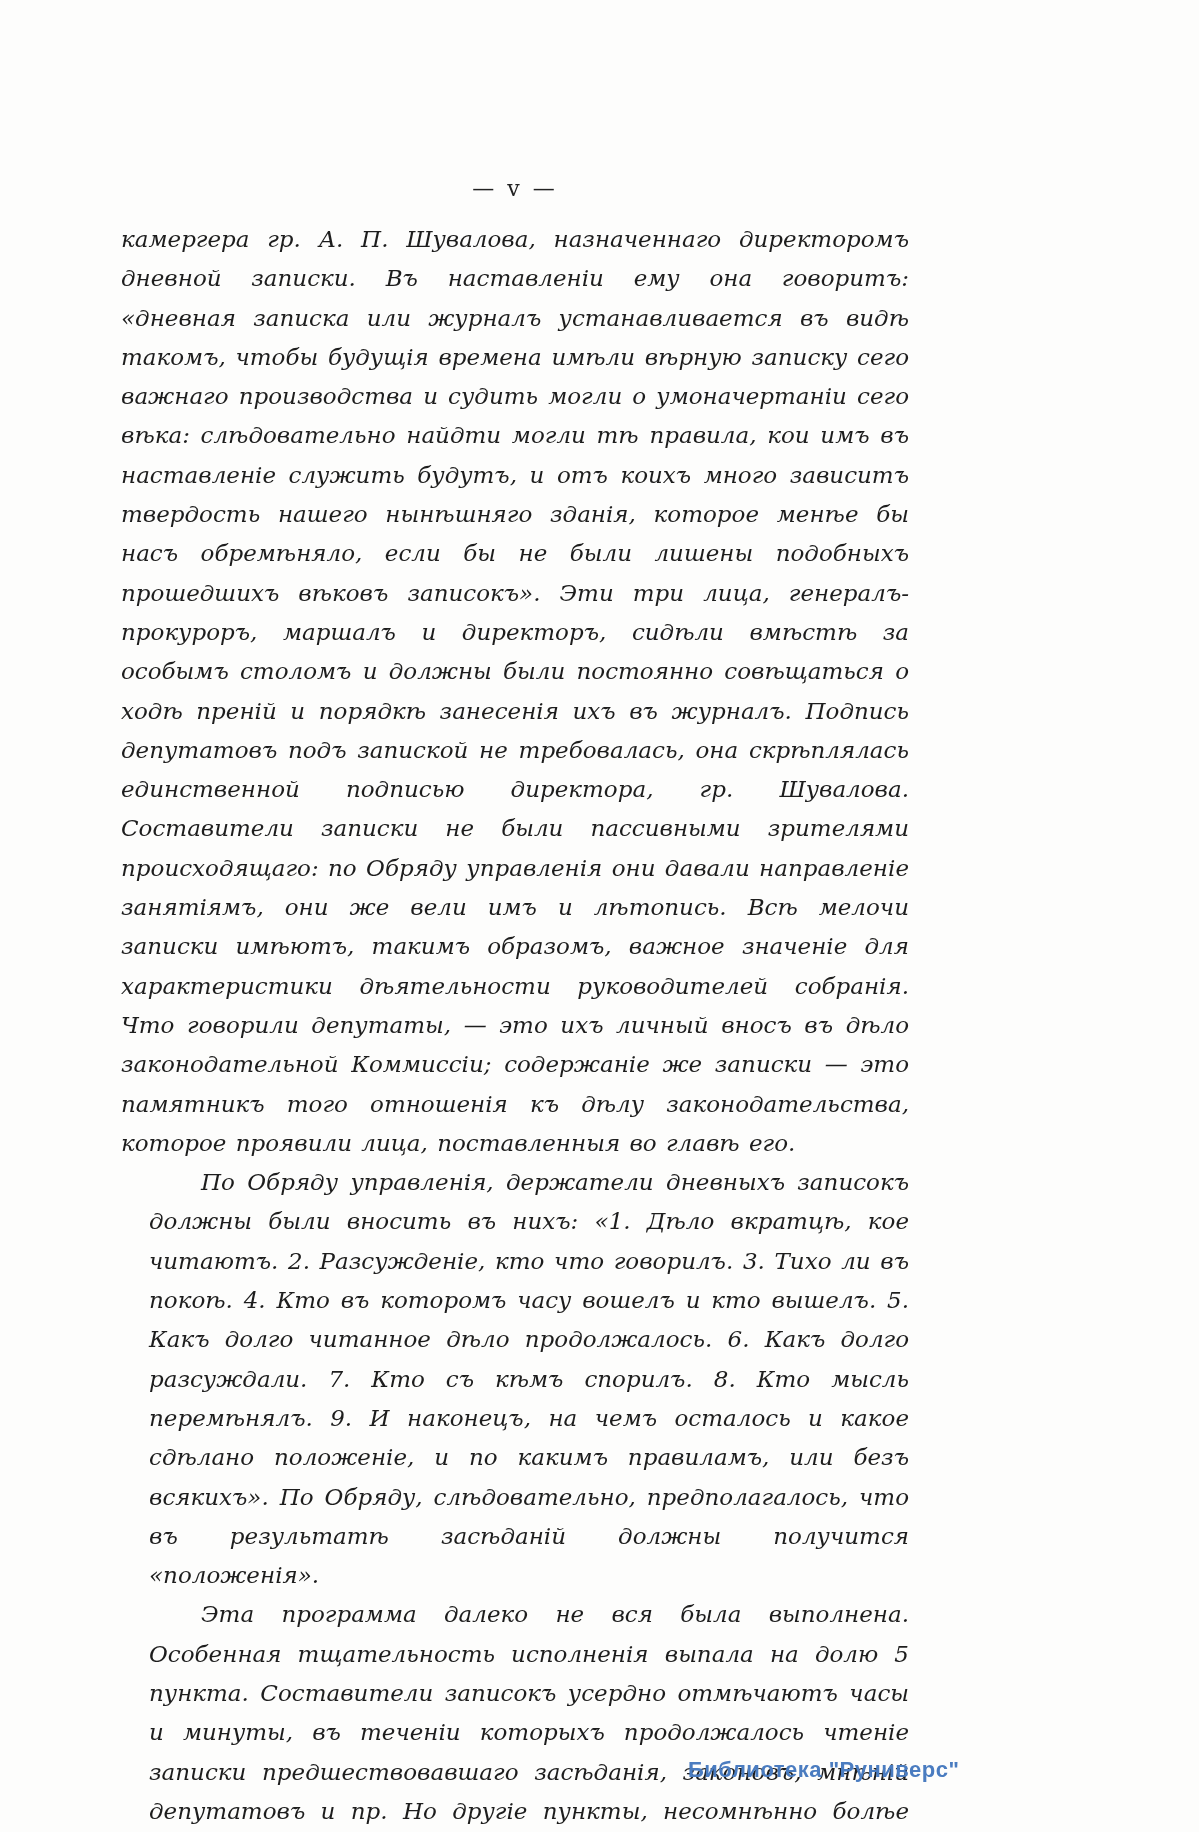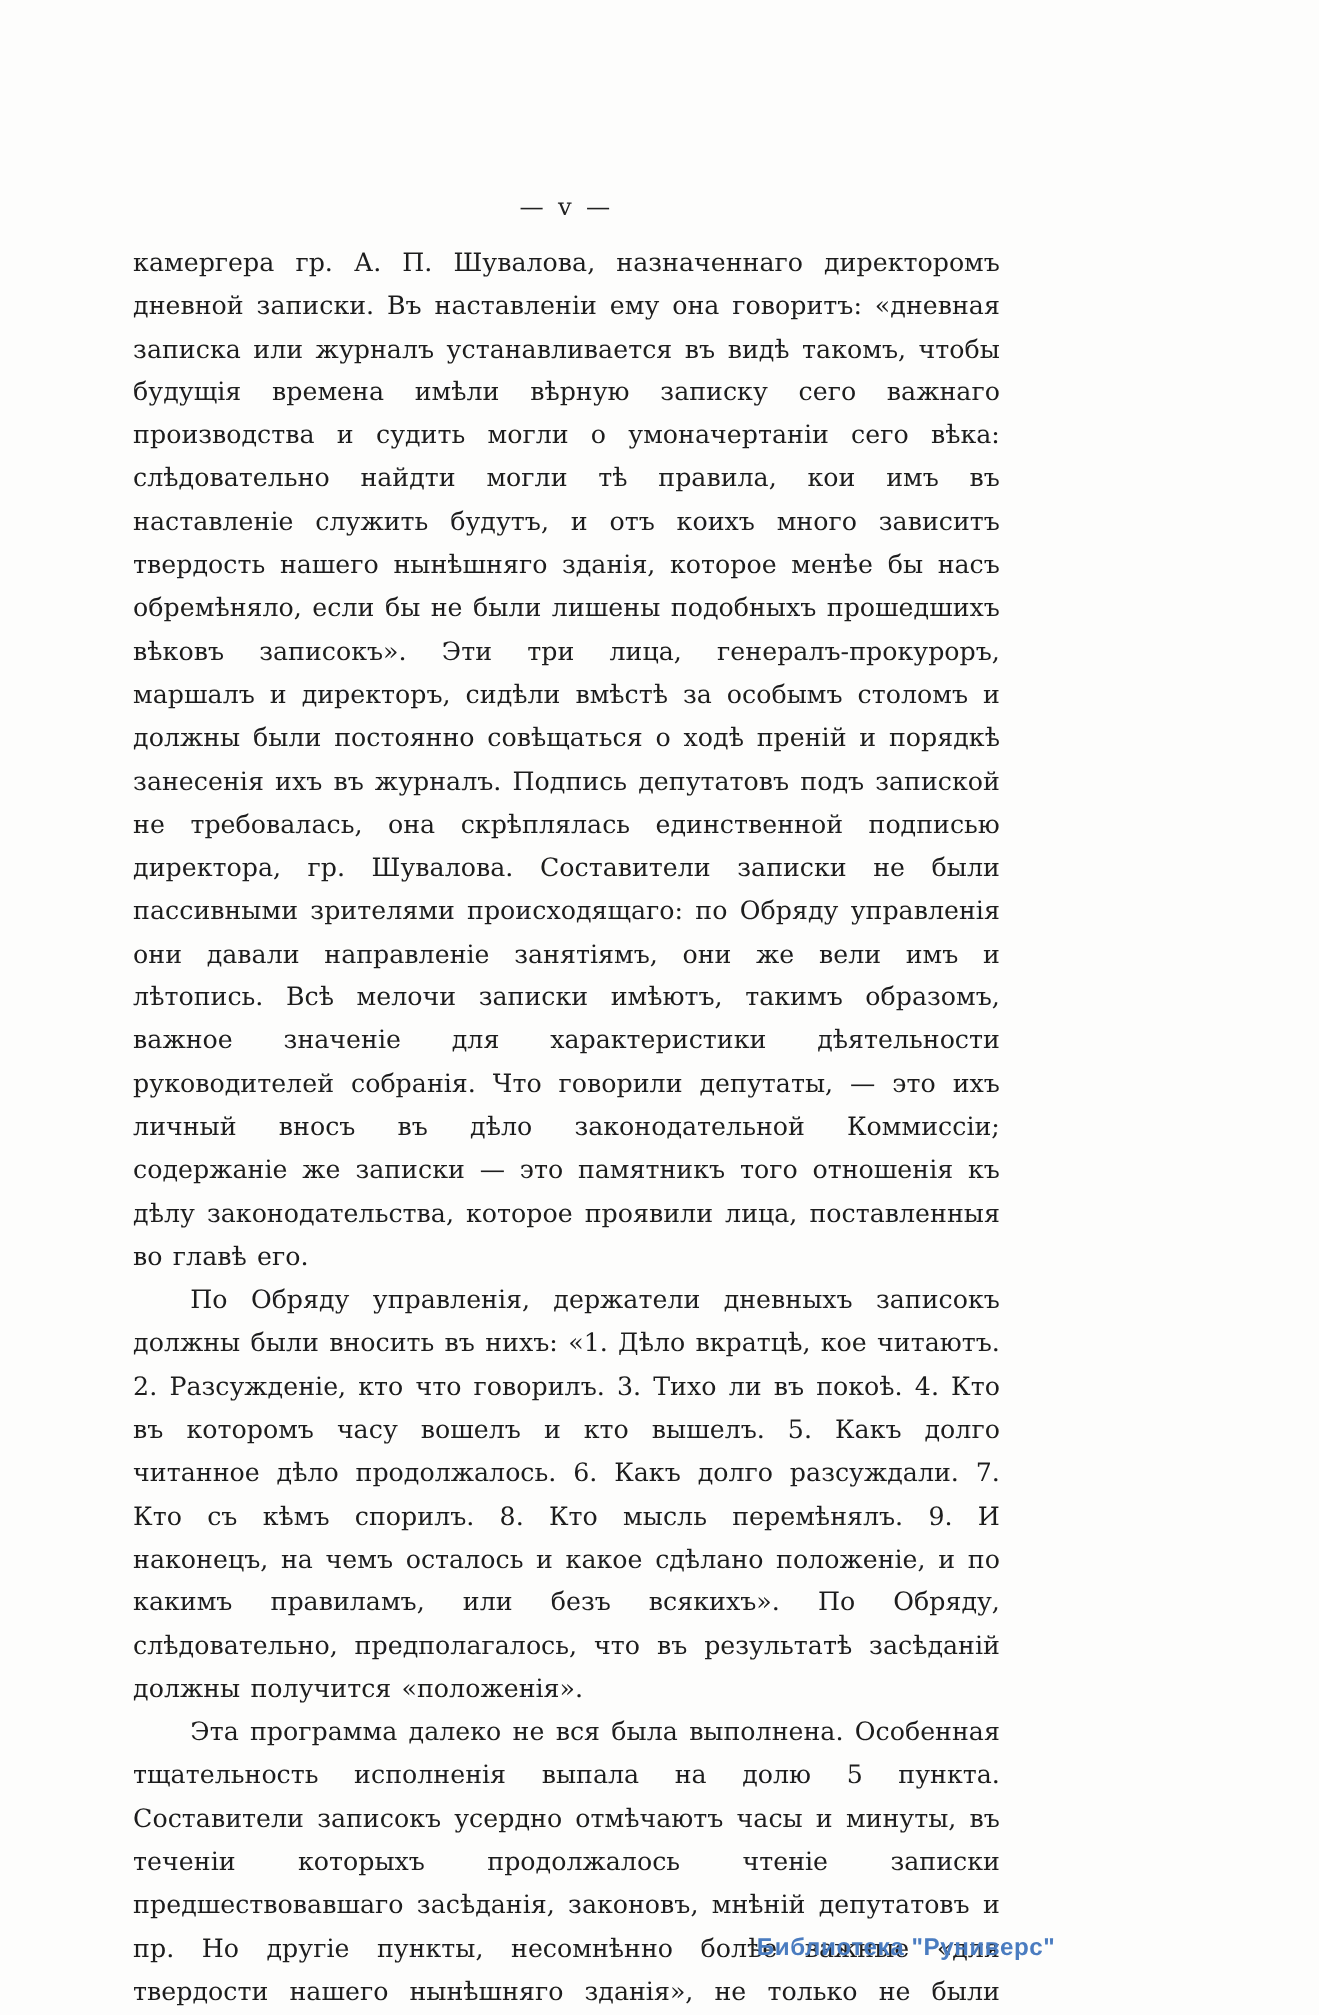--- a/index.html
+++ b/index.html
@@ -33,23 +33,25 @@
     left: 121px;
     width: 788px;
     font-size: 23px;
     line-height: 39.3px;
     text-align: justify;
     word-spacing: 2px;
   }
   .text-block p {
     margin: 0;
     padding: 0;
+    font-style: italic;
   }
   .text-block p.indent {
     text-indent: 52px;
+    margin-left: 28px;
   }
   .watermark {
     position: absolute;
     top: 1757px;
     left: 688px;
     font-family: "Liberation Sans", "DejaVu Sans", sans-serif;
     font-weight: bold;
     font-size: 22px;
     letter-spacing: 0.5px;
   }

